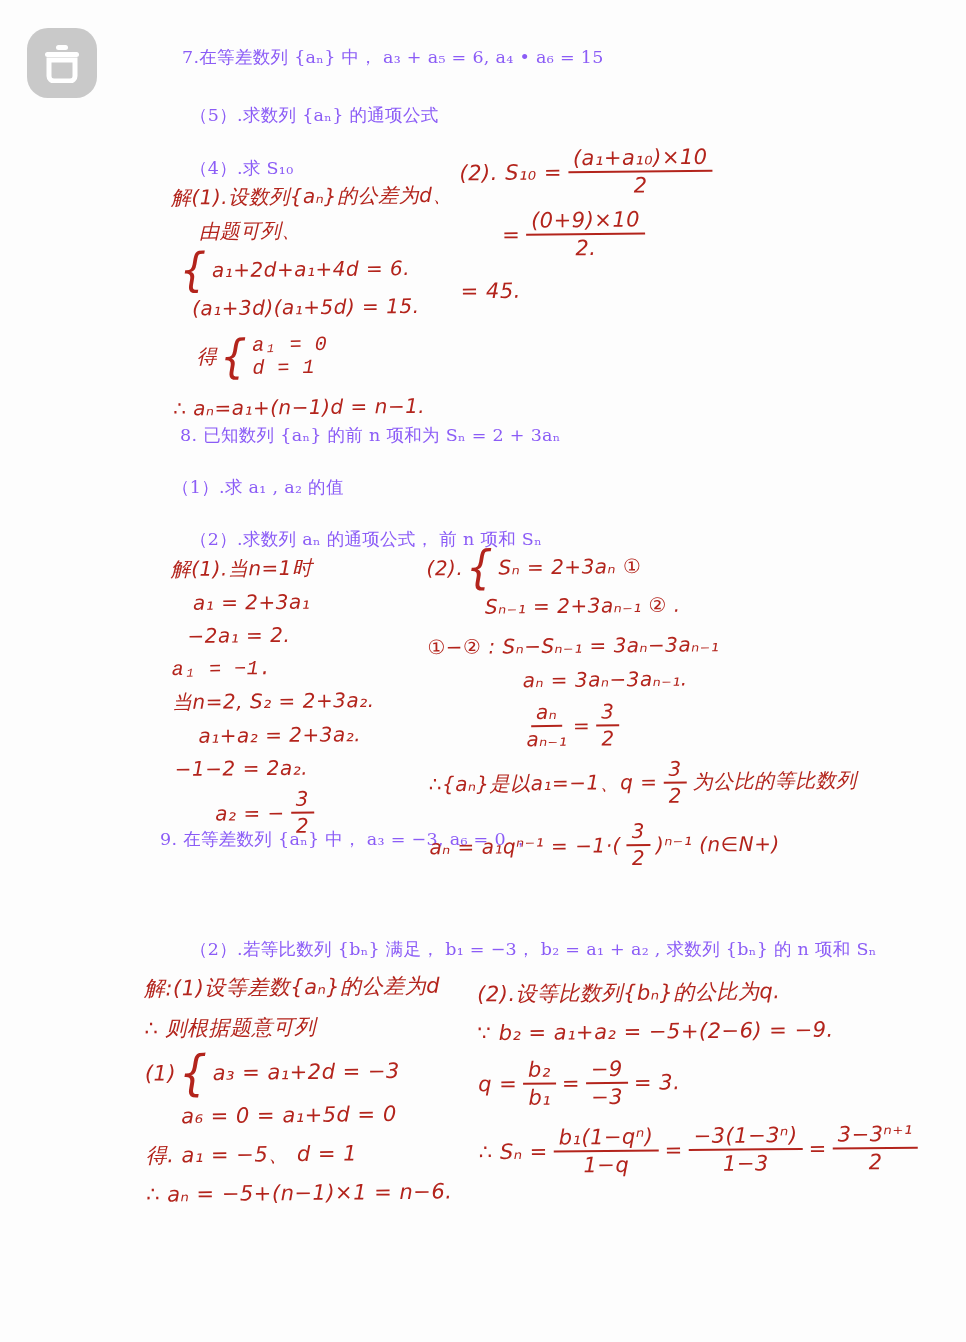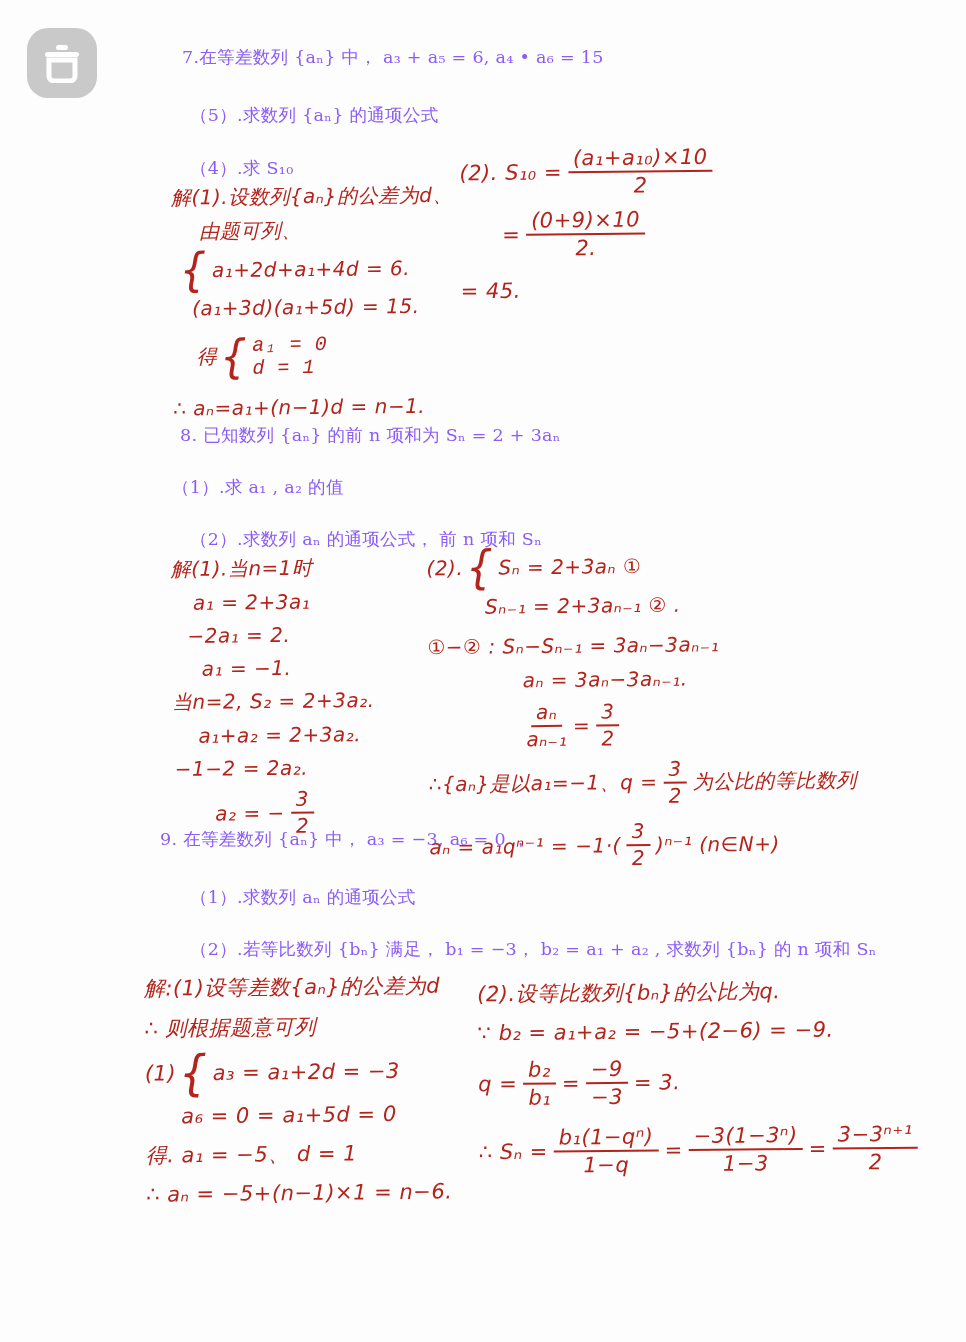--- a/index.html
+++ b/index.html
@@ -66,21 +66,20 @@
 
   <div class="pt t-p7">7.在等差数列 {aₙ} 中，  a₃ + a₅ = 6, a₄ • a₆ = 15</div>
   <div class="pt q1-p7">（5）.求数列 {aₙ} 的通项公式</div>
   <div class="pt q2-p7">（4）.求 S₁₀</div>
 
   <div class="pt t-p8">8.  已知数列 {aₙ} 的前 n 项和为 Sₙ = 2 + 3aₙ</div>
   <div class="pt q1-p8">（1）.求 a₁ , a₂ 的值</div>
   <div class="pt q2-p8">（2）.求数列 aₙ 的通项公式， 前 n 项和 Sₙ</div>
 
   <div class="pt t-p9">9.  在等差数列 {aₙ} 中，  a₃ = −3, a₆ = 0 ，</div>
-  <div class="pt q1-p9">（1）.求数列 aₙ 的通项公式</div>
   <div class="pt q2-p9">（2）.若等比数列 {bₙ} 满足，  b₁ = −3，  b₂ = a₁ + a₂ , 求数列 {bₙ} 的 n 项和 Sₙ</div>
 
   <div class="hand hb-p7l">
       <div class="hl">
         <span>解(1).设数列{aₙ}的公差为d、</span>
       </div>
       <div class="hl" style="margin-left: 28px;">
         <span>由题可列、</span>
       </div>
       <div class="hl" style="margin-left: 8px;">
@@ -124,21 +123,21 @@
   <div class="hand hb-p8l">
       <div class="hl">
         <span>解(1).当n=1时</span>
       </div>
       <div class="hl" style="margin-left: 22px;">
         <span>a₁ = 2+3a₁</span>
       </div>
       <div class="hl" style="margin-left: 16px;">
         <span>−2a₁ = 2.</span>
       </div>
-      <div class="hl" style="margin-left: 30px;">
+      <div class="hl" style=" font-family: Liberation Mono, monospace;">
         <span>a₁ = −1.</span>
       </div>
       <div class="hl">
         <span>当n=2, S₂ = 2+3a₂.</span>
       </div>
       <div class="hl" style="margin-left: 26px;">
         <span>a₁+a₂ = 2+3a₂.</span>
       </div>
       <div class="hl" style="margin-left: 2px;">
         <span>−1−2 = 2a₂.</span>

